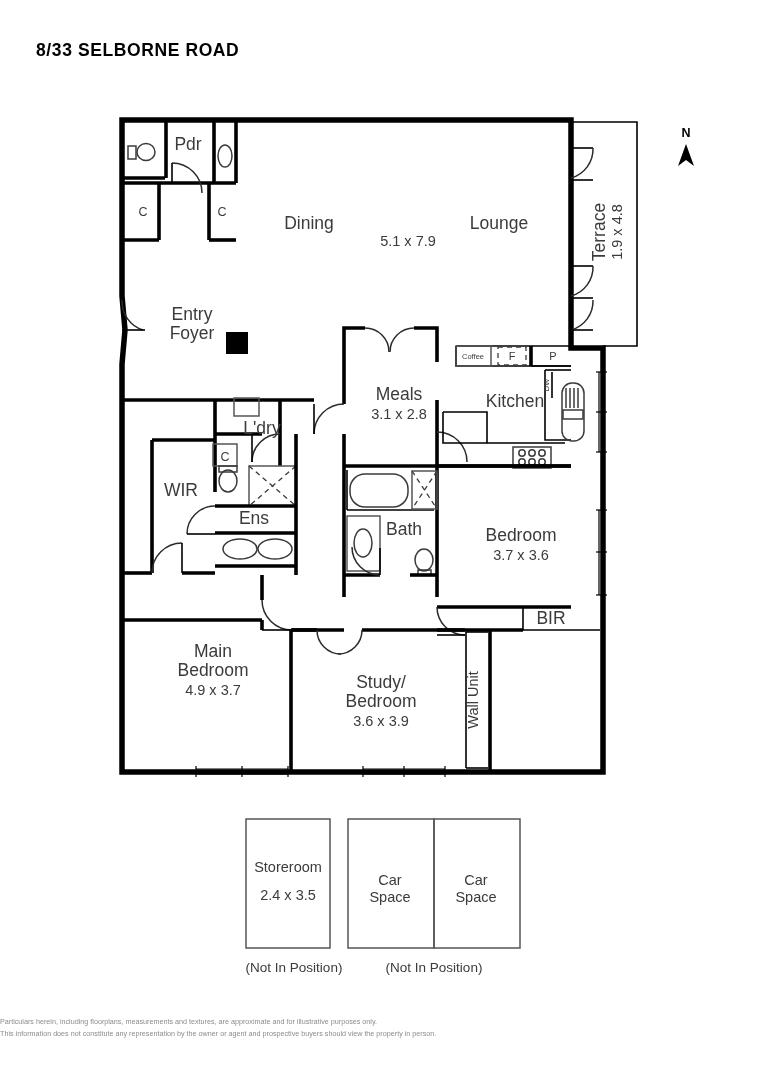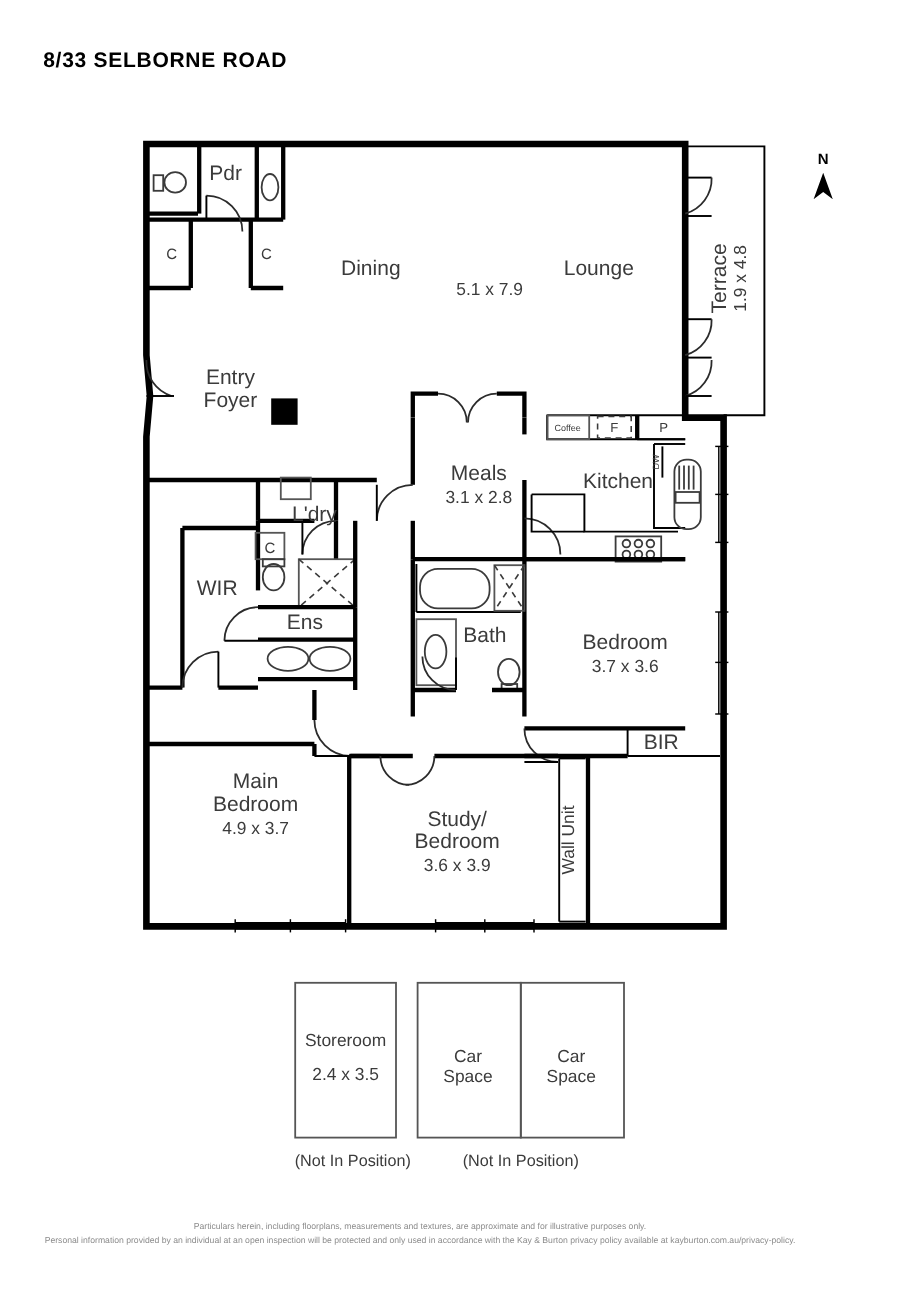--- a/index.html
+++ b/index.html
@@ -84,21 +84,21 @@
   .fix { fill: none; stroke: #3b3b3b; stroke-width: 1.5; }
   .fix-d { fill: none; stroke: #3b3b3b; stroke-width: 1.3; stroke-dasharray: 5 4; }
   .door-arc { fill: none; stroke: #2b2b2b; stroke-width: 1.5; }
   .box-thin { fill: none; stroke: #555; stroke-width: 1.5; }
   .win { fill: none; stroke: #000; stroke-width: 1.2; }
   .blackbox { fill: #000; }
   #disclaimer {
     position: absolute;
     left: 0; top: 1016px;
     width: 700px;
-    text-align: center;
+    text-align: left;
     font-family: "Liberation Sans", sans-serif;
     font-size: 7.2px;
     line-height: 1.62;
     color: #8c8c8c;
   }
   #disclaimer div { white-space: nowrap; }
 </style>
 </head>
 <body>
 
@@ -393,16 +393,16 @@
     <text class="rm-dim" x="390" y="902">Space</text>
     <text class="rm-dim" x="476" y="885">Car</text>
     <text class="rm-dim" x="476" y="902">Space</text>
     <text class="notpos" x="294" y="972">(Not In Position)</text>
     <text class="notpos" x="434" y="972">(Not In Position)</text>
 
   </svg>
 
   <div id="disclaimer">
     <div>Particulars herein, including floorplans, measurements and textures, are approximate and for illustrative purposes only.</div>
-    <div>Personal information provided by an individual at an open inspection will be protected and only used in accordance with the Kay &amp; Burton privacy policy available at kayburton.com.au/privacy-policy.</div>
+    <div>This information does not constitute any representation by the owner or agent and prospective buyers should view the property in person.</div>
   </div>
 
 </div>
 
 </body></html>

